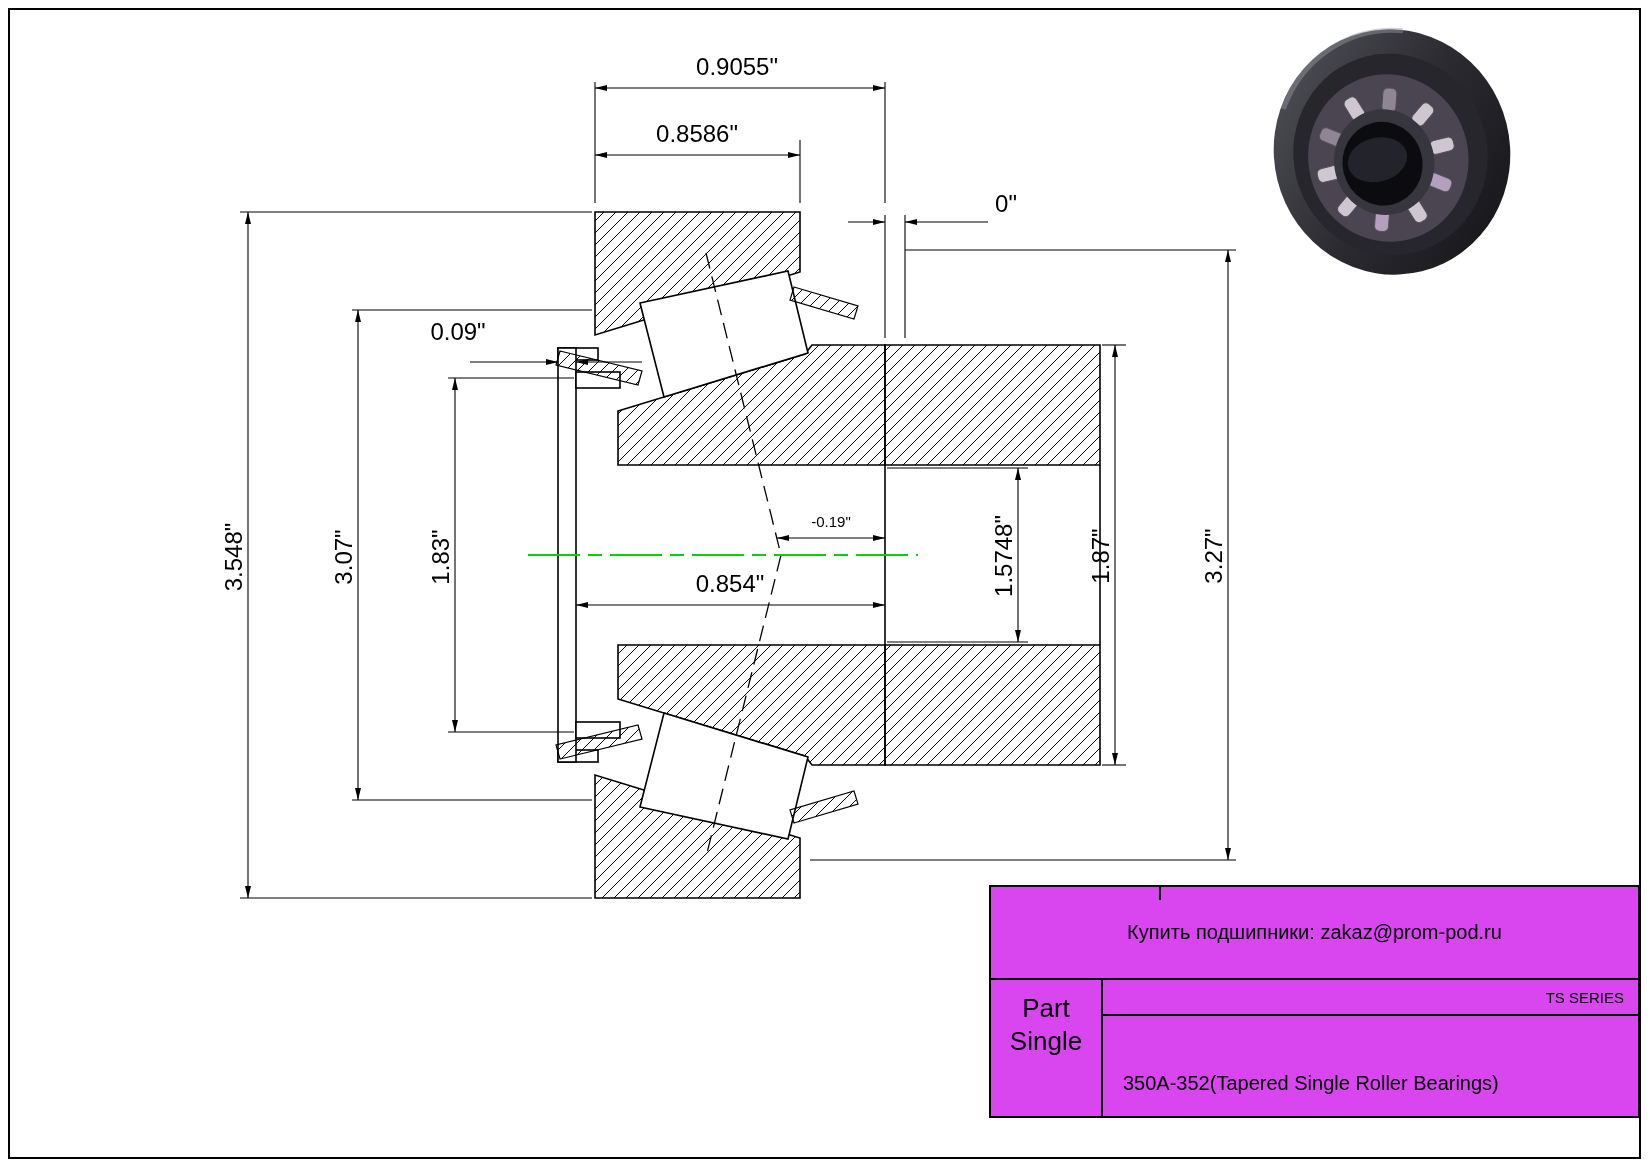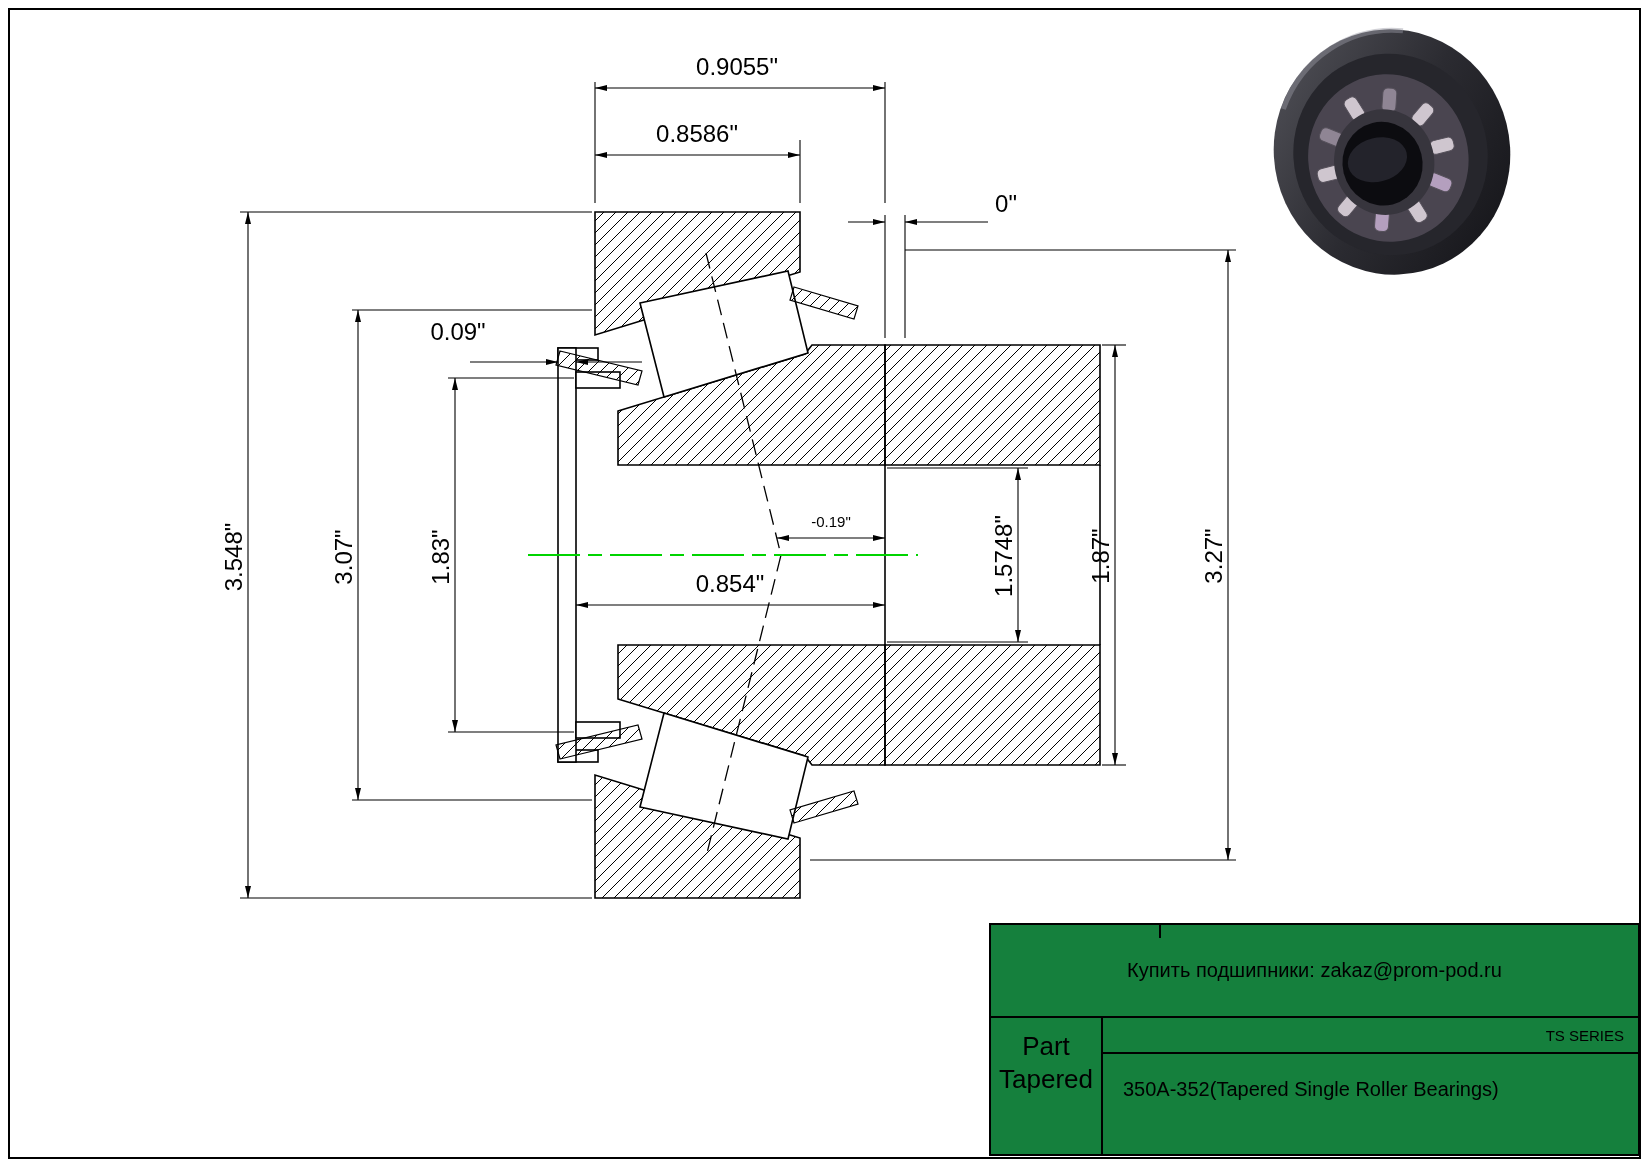--- a/index.html
+++ b/index.html
@@ -4,30 +4,30 @@
 <style>
   html,body{margin:0;padding:0;background:#fff;}
   .canvas{position:relative;width:1649px;height:1167px;background:#ffffff;
           font-family:"Liberation Sans",sans-serif;overflow:hidden;}
   .canvas > svg{position:absolute;left:0;top:0;}
   svg text{fill:#000;font-family:"Liberation Sans",sans-serif;}
   .dimtext{font-size:24px;}
   .dimtext-small{font-size:15px;}
 
   
-  .tb{position:absolute;left:989px;top:923px;width:651px;height:233px;
-      border:2px solid #000;box-sizing:border-box;background:#15803d;}
+  .tb{position:absolute;left:989px;top:885px;width:651px;height:233px;
+      border:2px solid #000;box-sizing:border-box;background:#d946ef;}
   .tb-top{position:relative;height:93px;border-bottom:2px solid #000;box-sizing:border-box;
       display:flex;align-items:center;justify-content:center;font-size:20px;color:#000;}
   .tb-tick{position:absolute;left:168px;top:0;width:0;height:13px;border-left:2px solid #000;}
   .tb-bottom{display:flex;height:136px;}
   .tb-part{width:112px;border-right:2px solid #000;box-sizing:border-box;
       display:flex;flex-direction:column;align-items:center;padding-top:12px;
       font-size:26px;line-height:33px;color:#000;}
-  .tb-right{flex:1;display:flex;flex-direction:column;}
+  .tb-right{flex:1;display:flex;flex-direction:column;gap:32px;}
   .tb-series{height:36px;border-bottom:2px solid #000;box-sizing:border-box;
       display:flex;align-items:center;justify-content:flex-end;padding-right:14px;
       font-size:15px;color:#000;}
   .tb-pn{flex:1;display:flex;align-items:flex-start;padding:24px 0 12px 20px;
       font-size:20px;color:#000;}
 </style>
 </head>
 <body>
 
 <div class="canvas">
@@ -162,21 +162,21 @@
 </svg>
 
 <div class="tb">
   <div class="tb-top">
     <div class="tb-tick"></div>
     <span>Купить подшипники: zakaz@prom-pod.ru</span>
   </div>
   <div class="tb-bottom">
     <div class="tb-part">
       <span>Part</span>
-      <span>Tapered</span>
+      <span>Single</span>
     </div>
     <div class="tb-right">
       <div class="tb-series">
         <span>TS SERIES</span>
       </div>
       <div class="tb-pn">
         <span>350A-352(Tapered Single Roller Bearings)</span>
       </div>
     </div>
   </div>

